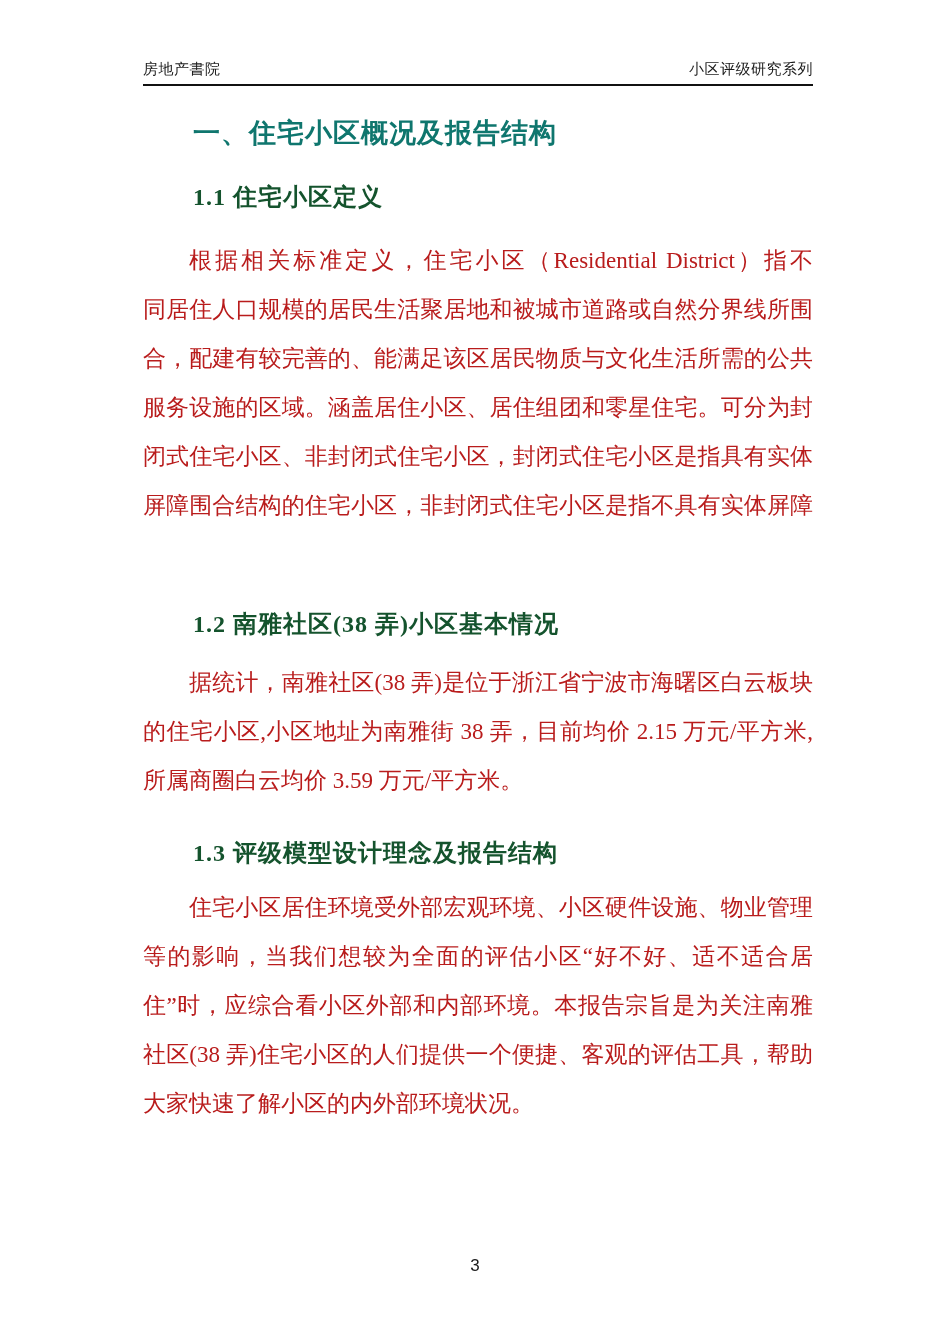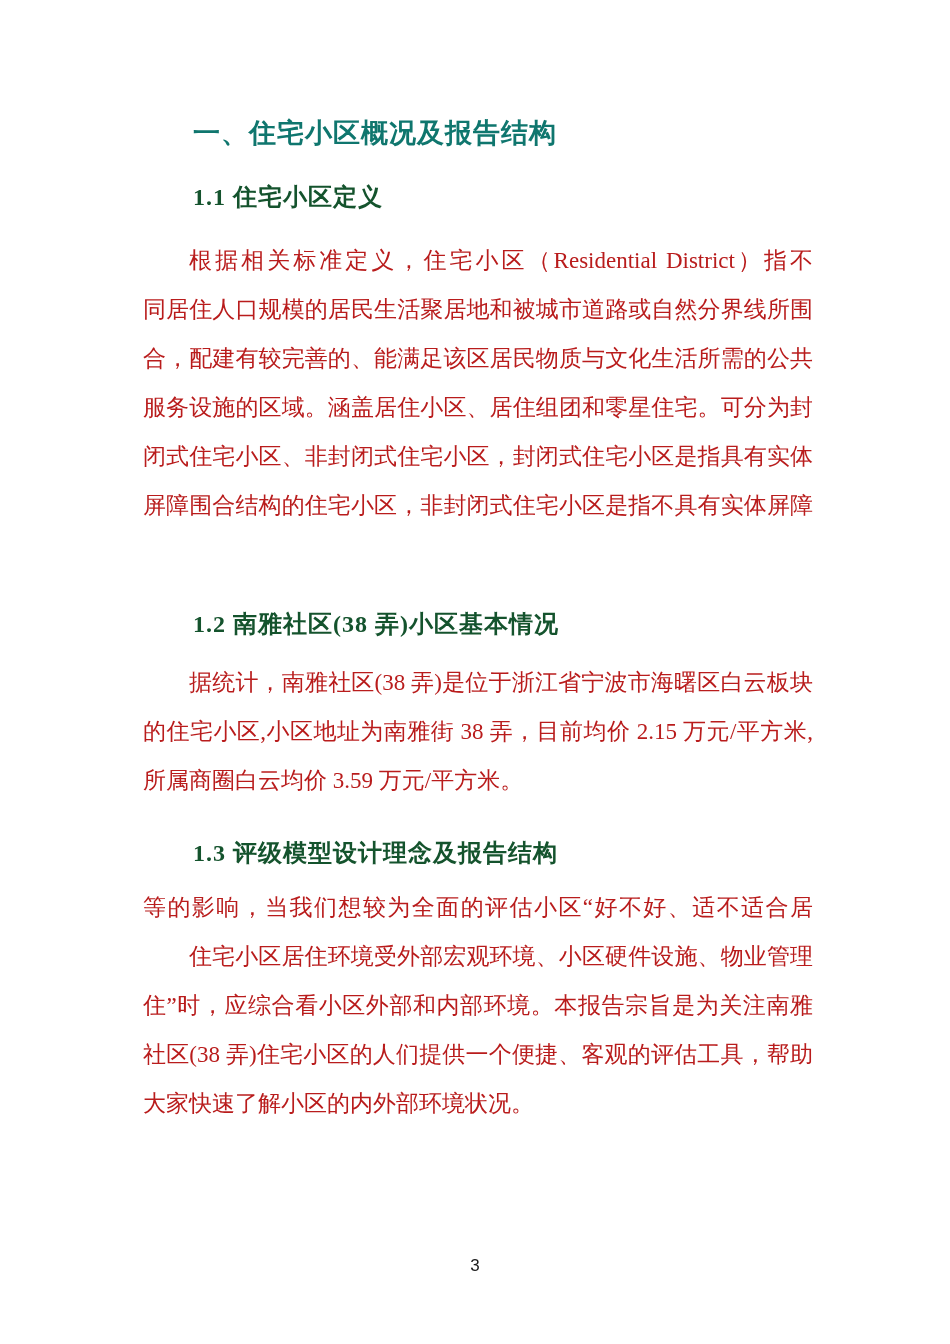--- a/index.html
+++ b/index.html
@@ -87,20 +87,24 @@
     font-family: "Liberation Sans", "DejaVu Sans", sans-serif;
     font-size: 17px;
     color: #1a1a1a;
   }
 </style>
 </head>
 <body>
 
 <div class="page">
 
+  <header class="hdr">
+    <span>房地产書院</span>
+    <span>小区评级研究系列</span>
+  </header>
 
   <h1 class="title">一、住宅小区概况及报告结构</h1>
 
   <h2 class="h2 s11">1.1 住宅小区定义</h2>
 
   <div class="para p1">
     <div class="line just indent">根据相关标准定义，住宅小区（Residential District）指不</div>
     <div class="line just">同居住人口规模的居民生活聚居地和被城市道路或自然分界线所围</div>
     <div class="line just">合，配建有较完善的、能满足该区居民物质与文化生活所需的公共</div>
     <div class="line just">服务设施的区域。涵盖居住小区、居住组团和零星住宅。可分为封</div>
@@ -112,22 +116,22 @@
 
   <div class="para p2">
     <div class="line just indent">据统计，南雅社区(38 弄)是位于浙江省宁波市海曙区白云板块</div>
     <div class="line just">的住宅小区,小区地址为南雅街 38 弄，目前均价 2.15 万元/平方米,</div>
     <div class="line">所属商圈白云均价 3.59 万元/平方米。</div>
   </div>
 
   <h2 class="h2 s13">1.3 评级模型设计理念及报告结构</h2>
 
   <div class="para p3">
+    <div class="line just indent">住宅小区居住环境受外部宏观环境、小区硬件设施、物业管理</div>
     <div class="line just">等的影响，当我们想较为全面的评估小区“好不好、适不适合居</div>
-    <div class="line just indent">住宅小区居住环境受外部宏观环境、小区硬件设施、物业管理</div>
     <div class="line just">住”时，应综合看小区外部和内部环境。本报告宗旨是为关注南雅</div>
     <div class="line just">社区(38 弄)住宅小区的人们提供一个便捷、客观的评估工具，帮助</div>
     <div class="line">大家快速了解小区的内外部环境状况。</div>
   </div>
 
 
   <div class="footer">
     <span>3</span>
   </div>
 

